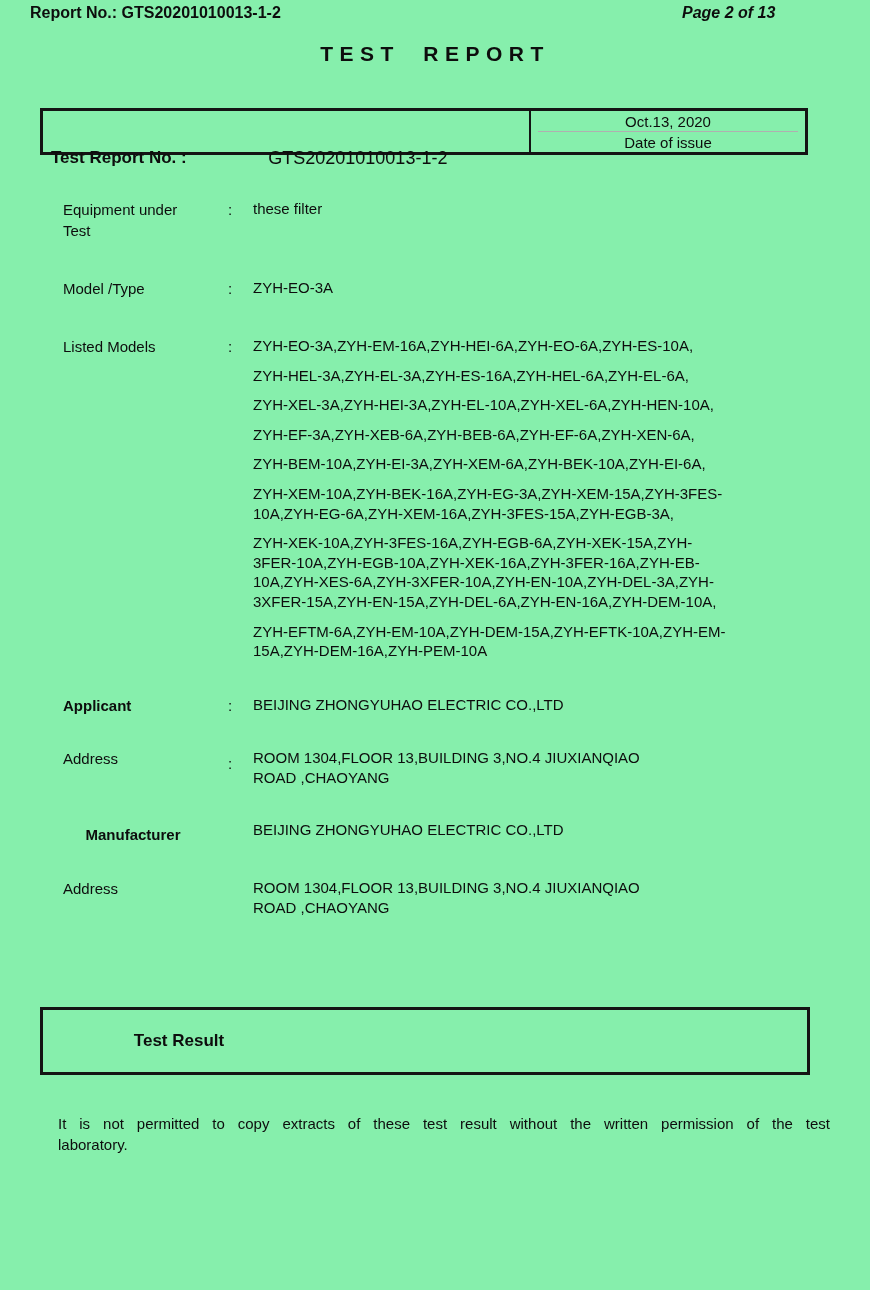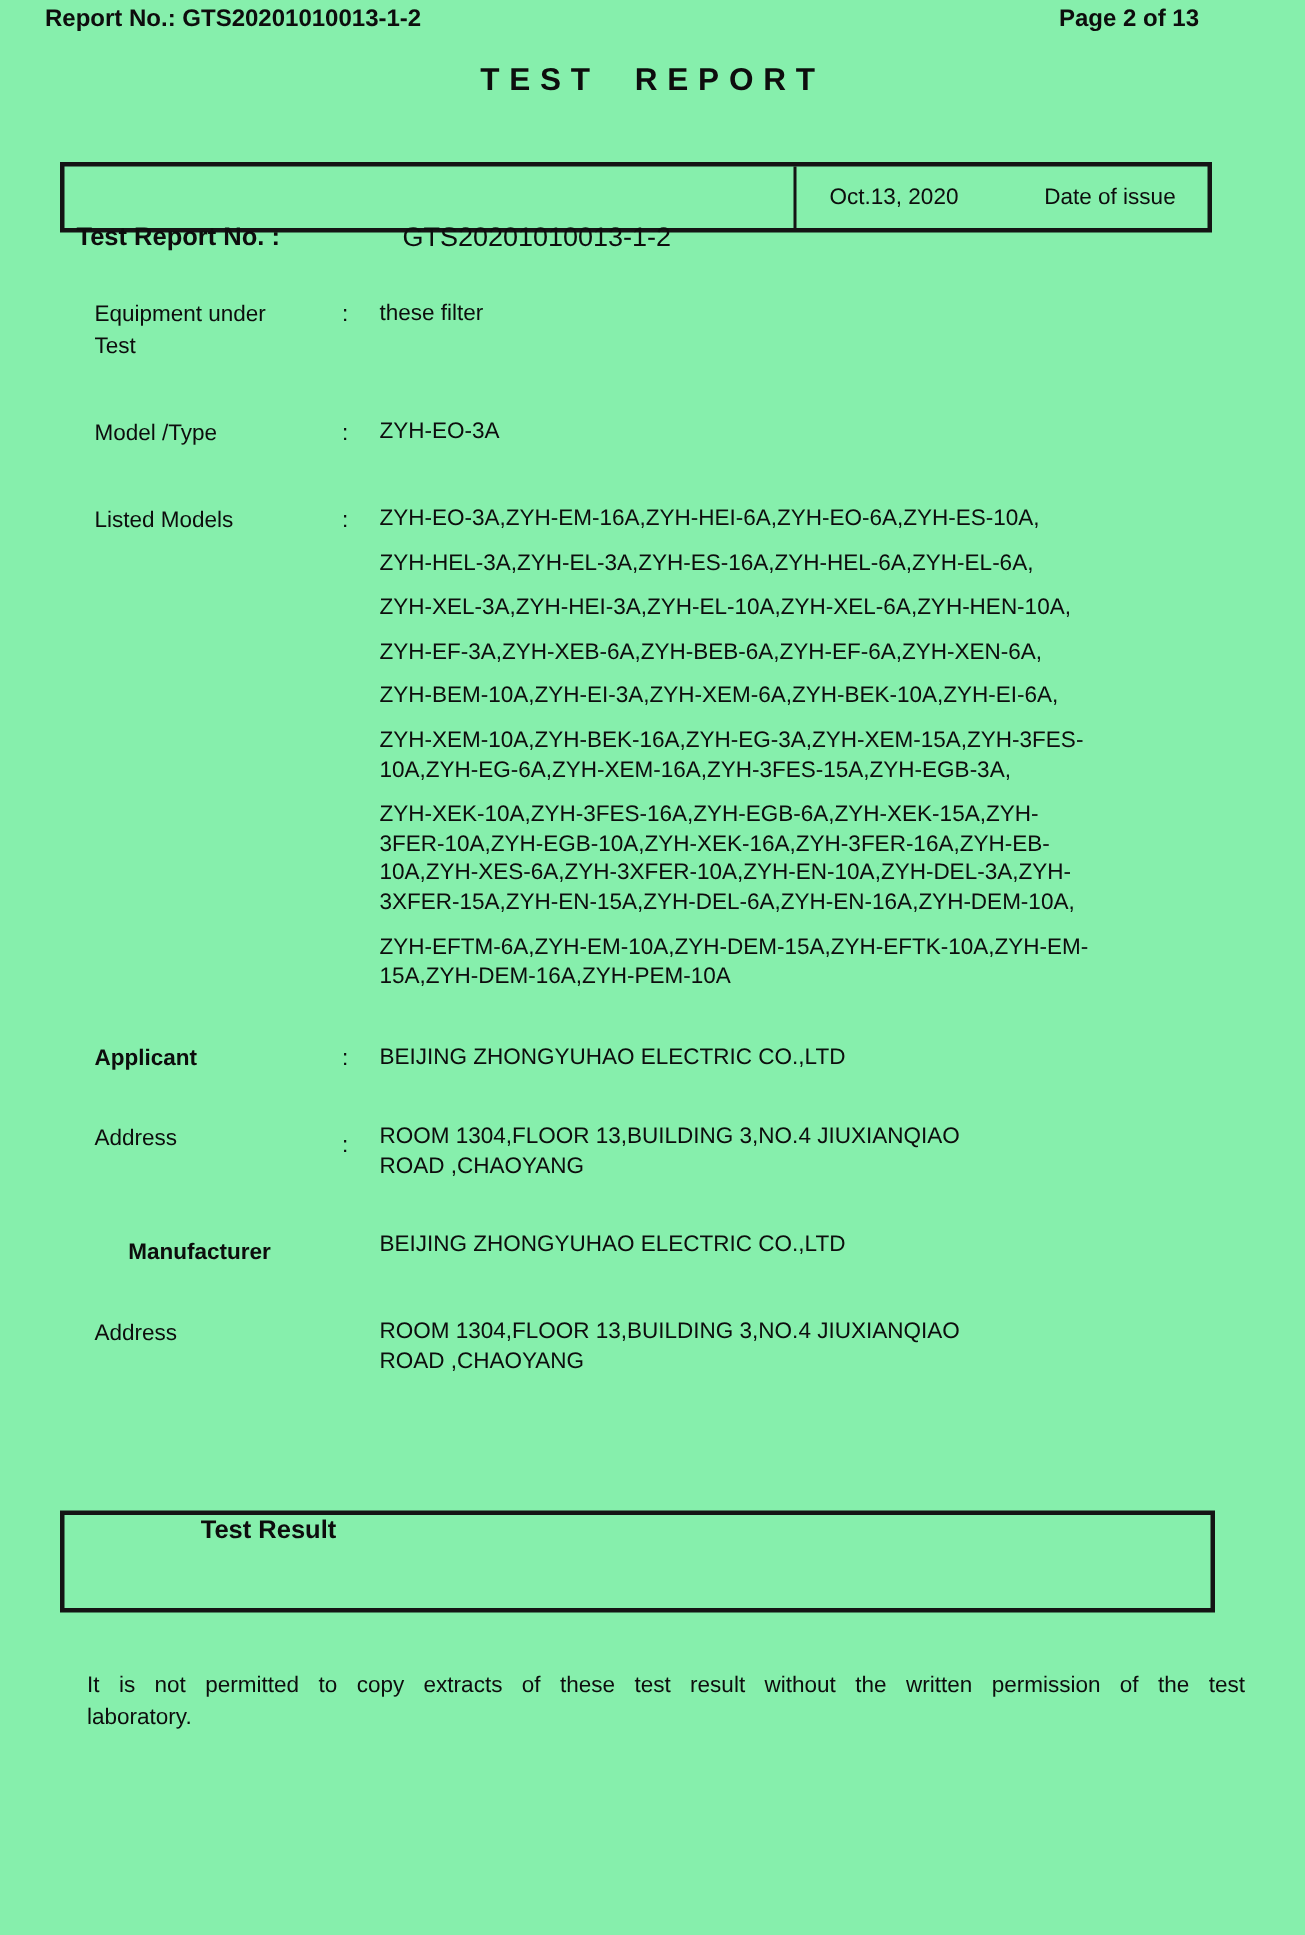--- a/index.html
+++ b/index.html
@@ -7,21 +7,21 @@
   body { font-family:"Liberation Sans", sans-serif; color:#0d0d0d; }
   #page {
     position:relative; width:870px; height:1290px; background:#86efac;
     overflow:hidden;
   }
   .abs { position:absolute; }
 
   
   .run-head { top:4px; font-size:16px; font-weight:bold; white-space:nowrap; }
   #run-left { left:30px; }
-  #run-right { left:706px; }
+  #run-right { left:682px;font-style:italic; }
 
   
   #doc-title {
     top:42px; left:0; width:100%; text-align:center;
     font-size:21px; font-weight:bold; letter-spacing:6.5px; word-spacing:11px;
     white-space:nowrap;
   }
 
   
   #report-table {
@@ -31,21 +31,21 @@
   #report-table .cell-left {
     width:486px; display:flex; align-items:center; padding-left:8px;margin-top:47px;
   }
   #report-table .cell-left .lbl {
     font-size:17px; font-weight:bold; white-space:nowrap;
   }
   #report-table .cell-left .val {
     flex:1; text-align:center; font-size:18px; font-weight:normal; white-space:nowrap;
   }
   #report-table .cell-right {
-    flex:1; border-left:2px solid #141414; display:flex; flex-direction:row;
+    flex:1; border-left:2px solid #141414; display:flex; flex-direction:column;
   }
   #report-table .cell-right .date-row {
     flex:1; display:flex; align-items:center; justify-content:center;
     font-size:15px;
   }
   #report-table .cell-right .date-sep {
     height:1px; background:#b0b0b0; margin:0 7px;
   }
 
   
@@ -55,21 +55,21 @@
   .bold { font-weight:bold; }
 
   
   #listed-models-value { top:336px; }
   #listed-models-value .para { margin-bottom:10px; }
   #listed-models-value .ln { line-height:19.6px; white-space:nowrap; }
 
   
   #result-table {
     top:1007px; left:40px; width:770px; height:68px;
-    border:3px solid #141414; display:flex;flex-direction:column;
+    border:3px solid #141414; display:flex;
   }
   #result-table .cell {
     display:flex; align-items:center; justify-content:center;
     font-size:17px; font-weight:bold;
   }
   #result-table .cell-l { width:272px; }
   #result-table .cell-r { flex:1; border-left:2px solid #141414; }
 
   
   #disclaimer { top:1113px; left:58px; width:772px; font-size:15px; }

